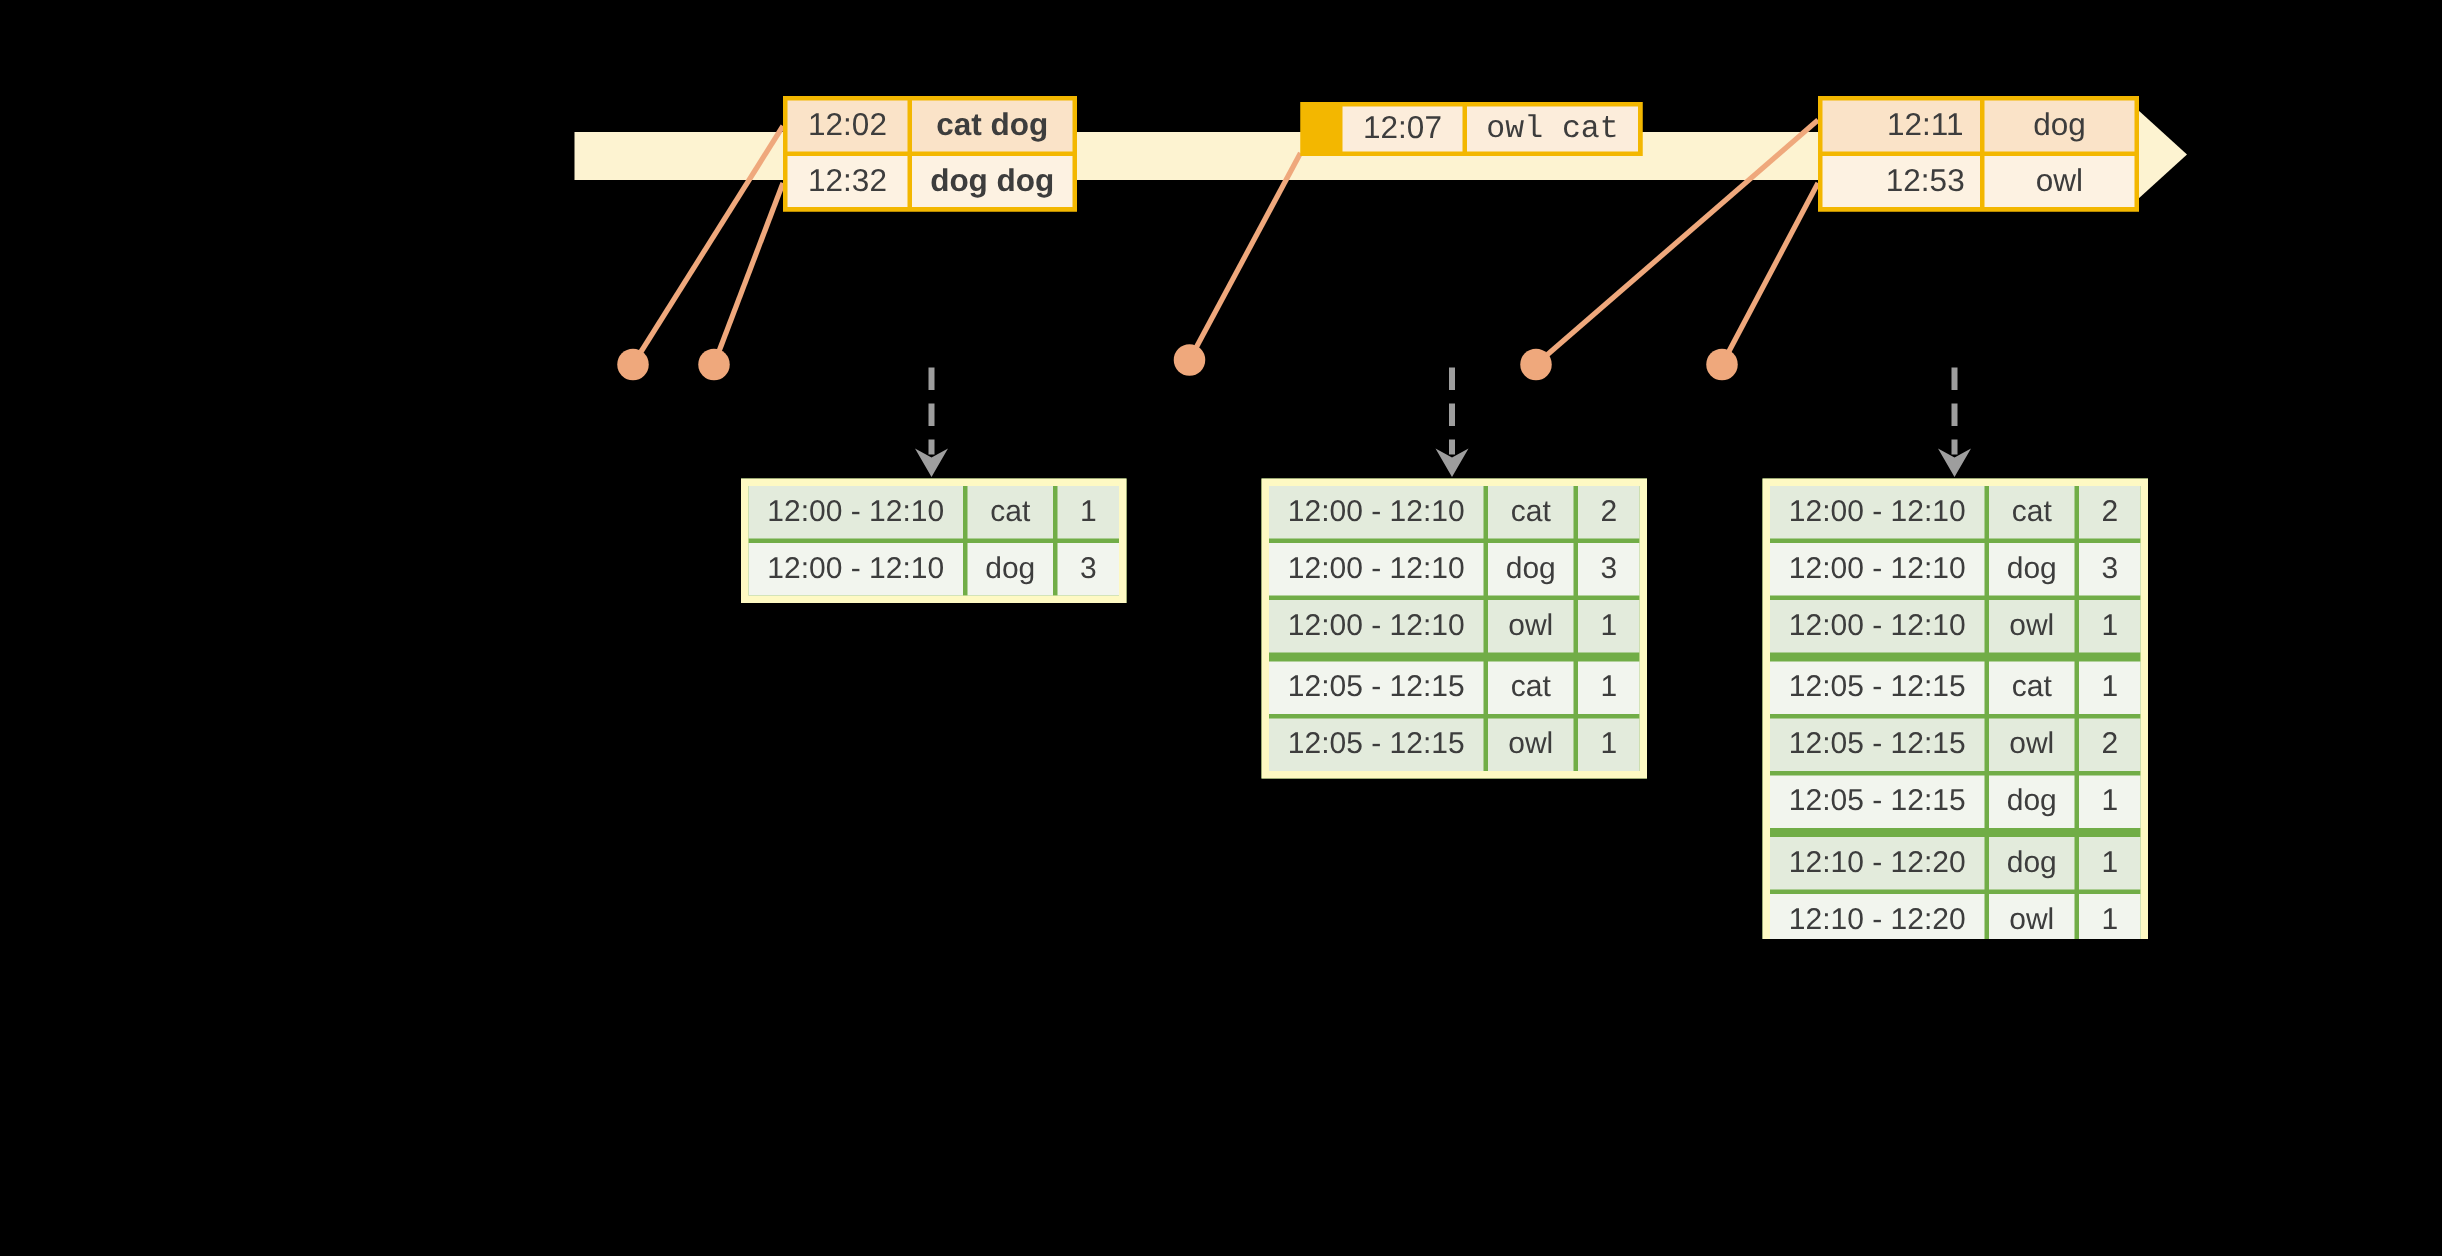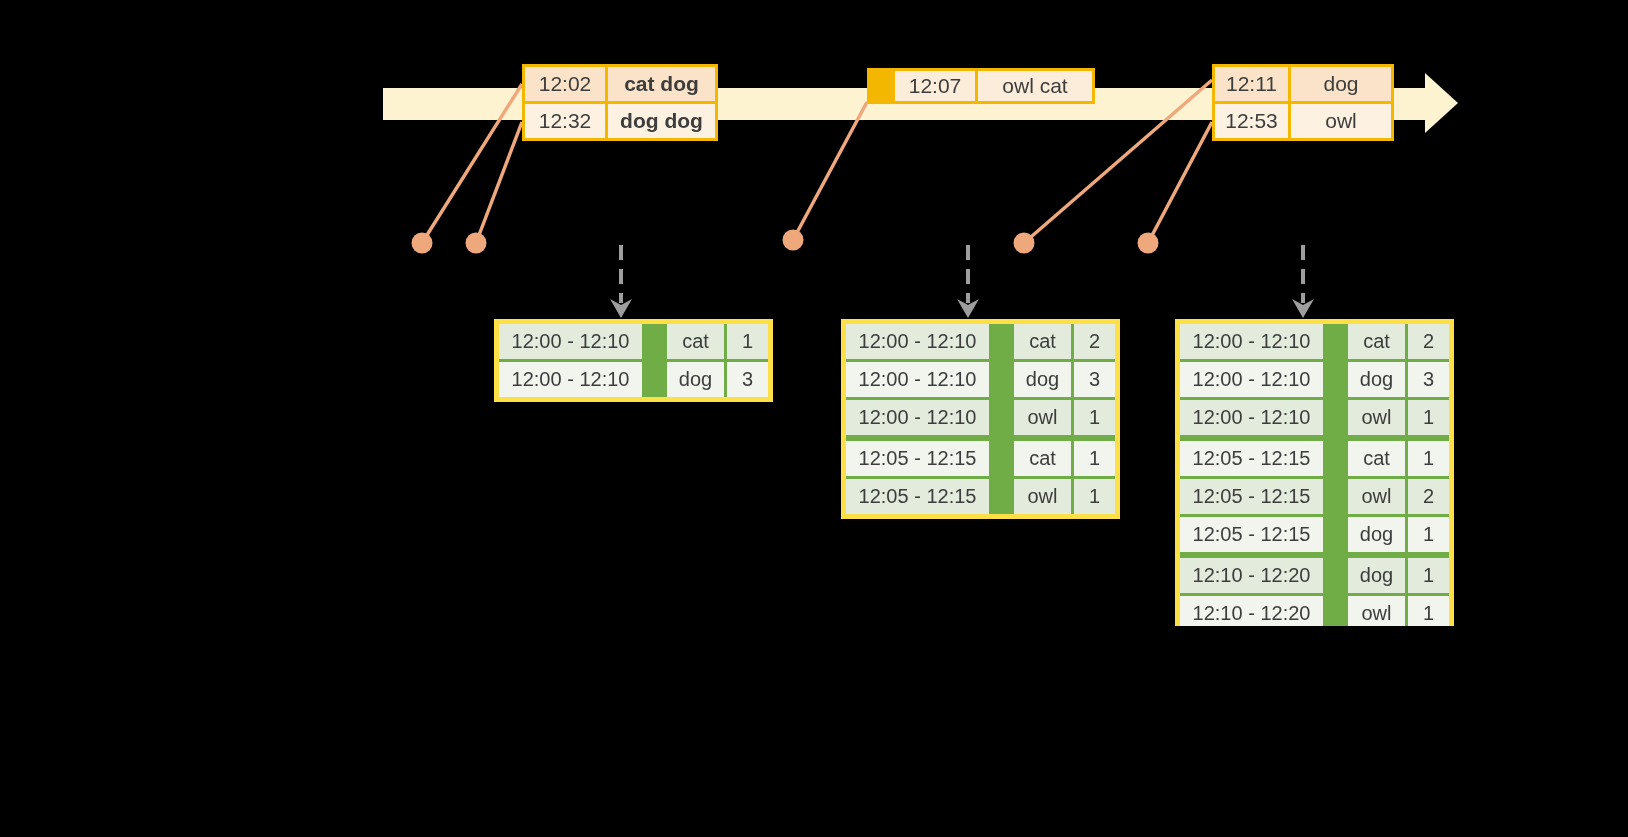--- a/index.html
+++ b/index.html
@@ -26,42 +26,42 @@
     font-size:21px;
   }
   .peach-dark{background:#FAE3C8;}
   .peach-light{background:#FDF2E2;}
   .peach-mid{background:#FCEDDB;}
 
   
   .gtable{
     position:absolute;z-index:1;
     background:#71AD47;
-    border:5px solid #fde047;
+    border:5px solid #fef9c3;
     display:flex;flex-direction:column;
   }
   .grow{display:flex;gap:3px;margin-top:3px;}
   .grow:first-child{margin-top:0;}
   .grow.group-start{margin-top:6px;}
   .gcell{
     display:flex;align-items:center;justify-content:center;
     font-size:20px;height:35px;
   }
   .green-dark{background:#E3EBDC;}
   .green-light{background:#F2F5EE;}
   .c-window{width:143px;}
-  .c-word{width:57px;margin-left:22px;}
+  .c-word{width:57px;}
   .c-count{width:41px;}
 
   
   .t1 .c-time{width:80px;height:34px;}
   .t1 .c-words{width:107px;height:34px;font-weight:bold;}
   .t2 .c-time{width:80px;height:30px;}
-  .t2 .c-words{width:114px;height:30px;}
-  .t3 .c-time{width:73px;height:34px;}
+  .t2 .c-words{width:114px;height:30px;font-family:Liberation Mono, monospace;}
+  .t3 .c-time{width:73px;height:34px;padding-left:32px;}
   .t3 .c-words{width:100px;height:34px;}
 </style>
 </head>
 <body>
 
 <div id="canvas">
 
   <svg id="overlay" width="1628" height="837">
 
     <rect x="383" y="88" width="1042" height="32" fill="#FDF3D1"></rect>

